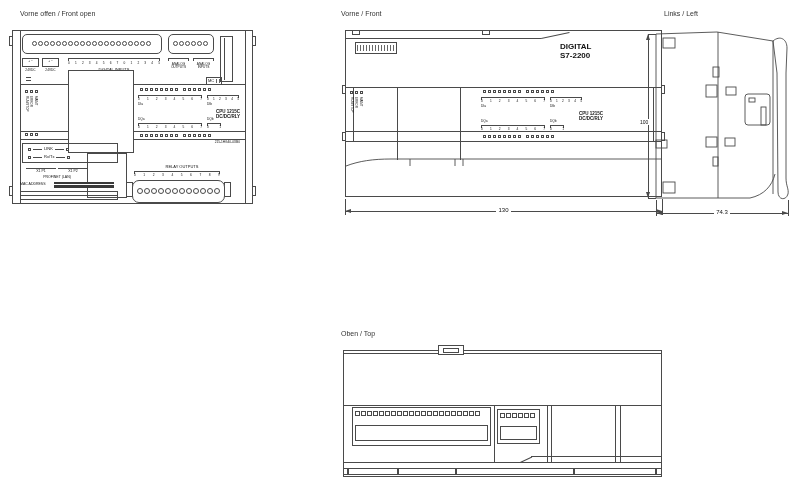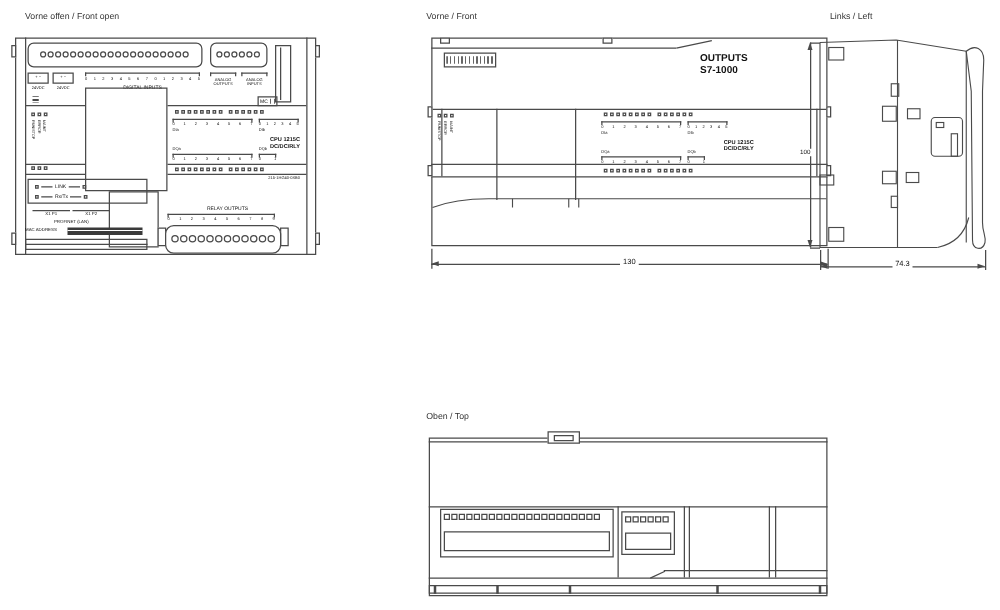--- a/index.html
+++ b/index.html
@@ -309,22 +309,22 @@
   </div>
 
   <div class="v" style="left:345px;top:28px;width:318px;height:200px">
     <div class="bx nobg" style="left:0;top:2px;width:317px;height:167px"></div>
     <div class="hl" style="left:0;top:10px;width:196px"></div>
     <div class="hl" style="left:196px;top:10px;width:29px;transform:rotate(-12deg);transform-origin:left top"></div>
     <div class="bx" style="left:7px;top:2px;width:8px;height:5px"></div>
     <div class="bx" style="left:137px;top:2px;width:8px;height:5px"></div>
     <div class="bx nobg" style="left:10px;top:14px;width:42px;height:12px"></div>
     <div class="hatch" style="left:12px;top:17px;width:38px;height:6px"></div>
-    <div class="tx f8 b" style="left:215px;top:15px">OUTPUTS</div>
-    <div class="tx f8 b" style="left:215px;top:24px">S7-1000</div>
+    <div class="tx f8 b" style="left:215px;top:15px">DIGITAL</div>
+    <div class="tx f8 b" style="left:215px;top:24px">S7-2200</div>
 
     <div class="hl" style="left:0;top:59px;width:317px"></div>
     <div class="hl" style="left:0;top:103px;width:317px"></div>
     <div class="hl" style="left:0;top:113px;width:317px"></div>
     <div class="vl" style="left:8px;top:59px;height:54px"></div>
     <div class="vl" style="left:52px;top:59px;height:73px"></div>
     <div class="vl" style="left:115px;top:59px;height:73px"></div>
     <div class="vl" style="left:308px;top:59px;height:54px"></div>
     <div class="bx" style="left:-3px;top:57px;width:4px;height:9px"></div>
     <div class="bx" style="left:-3px;top:104px;width:4px;height:9px"></div>

